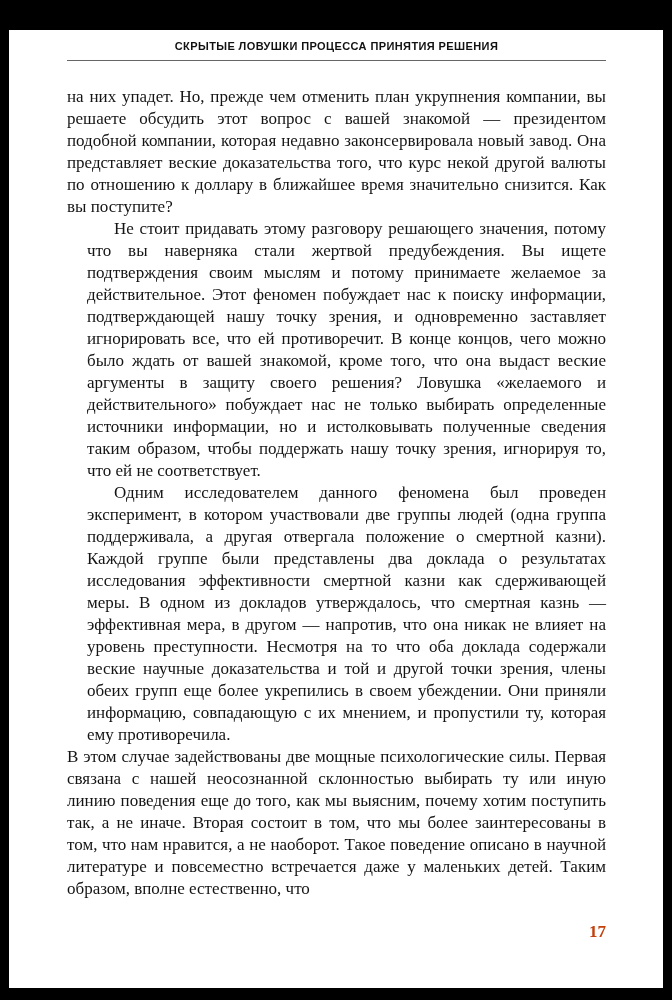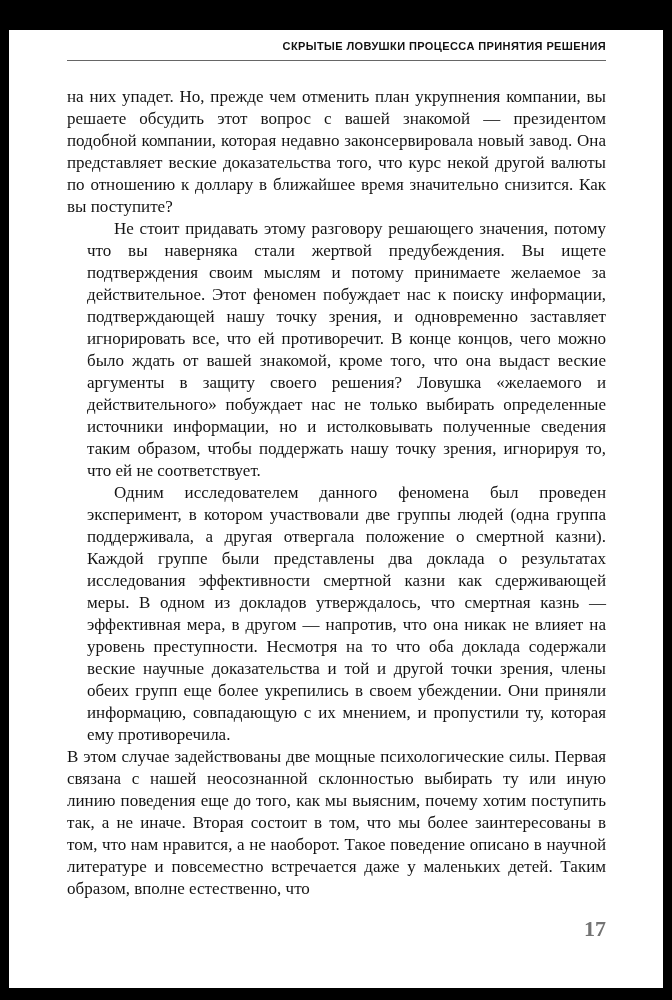--- a/index.html
+++ b/index.html
@@ -18,21 +18,21 @@
     position: absolute;
     top: 30px;
     left: 9px;
     right: 9px;
     bottom: 12px;
     background: #ffffff;
     box-sizing: border-box;
     padding: 10px 57px 0 58px;
   }
   .running-head {
-    text-align: right;
+    text-align: center;
     font-family: "Liberation Sans", sans-serif;
     font-weight: bold;
     font-size: 11px;
     letter-spacing: 0.4px;
     color: #111111;
     padding-bottom: 8px;
     border-bottom: 1px solid #666666;
     white-space: nowrap;
   }
   .body-text {
@@ -49,22 +49,22 @@
   .para.indent {
     text-indent: 27px;
     margin-left: 20px;
   }
   .folio {
     position: absolute;
     right: 57px;
     bottom: 46px;
     font-family: "Liberation Serif", serif;
     font-weight: bold;
-    font-size: 22px;
-    color: #737373;
+    font-size: 17px;
+    color: #c2410c;
   }
 </style>
 </head>
 <body>
 
 <div class="page">
 
   <div class="running-head">
     <span>СКРЫТЫЕ ЛОВУШКИ ПРОЦЕССА ПРИНЯТИЯ РЕШЕНИЯ</span>
   </div>

